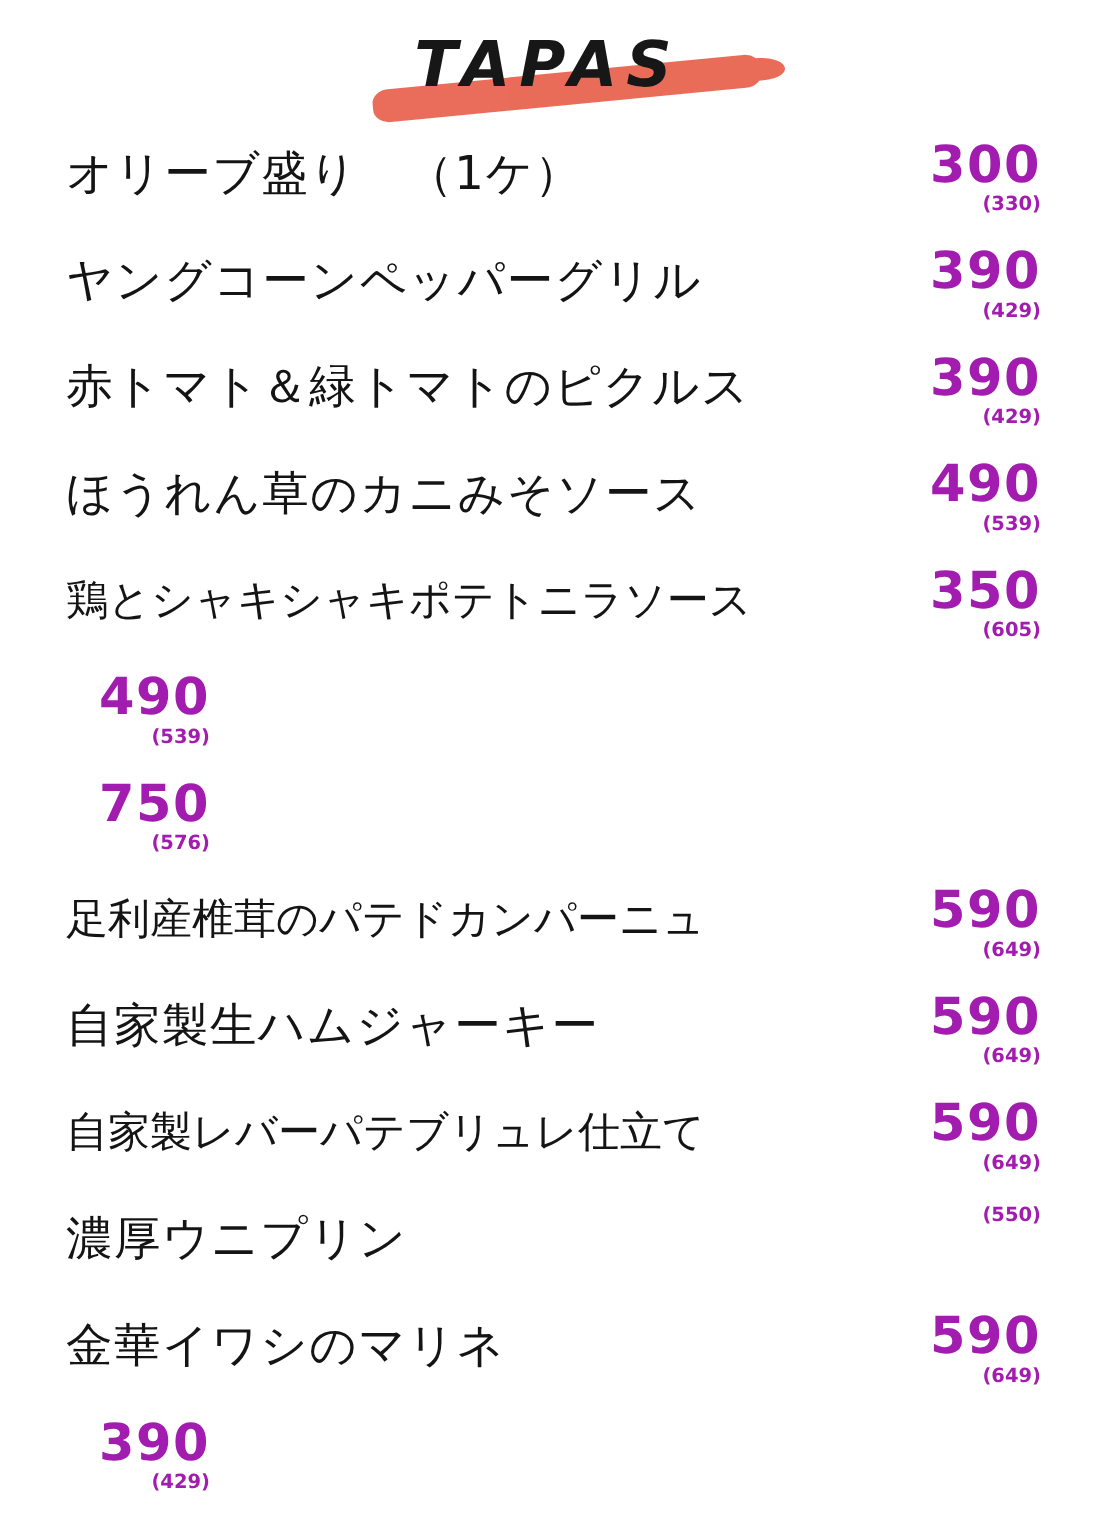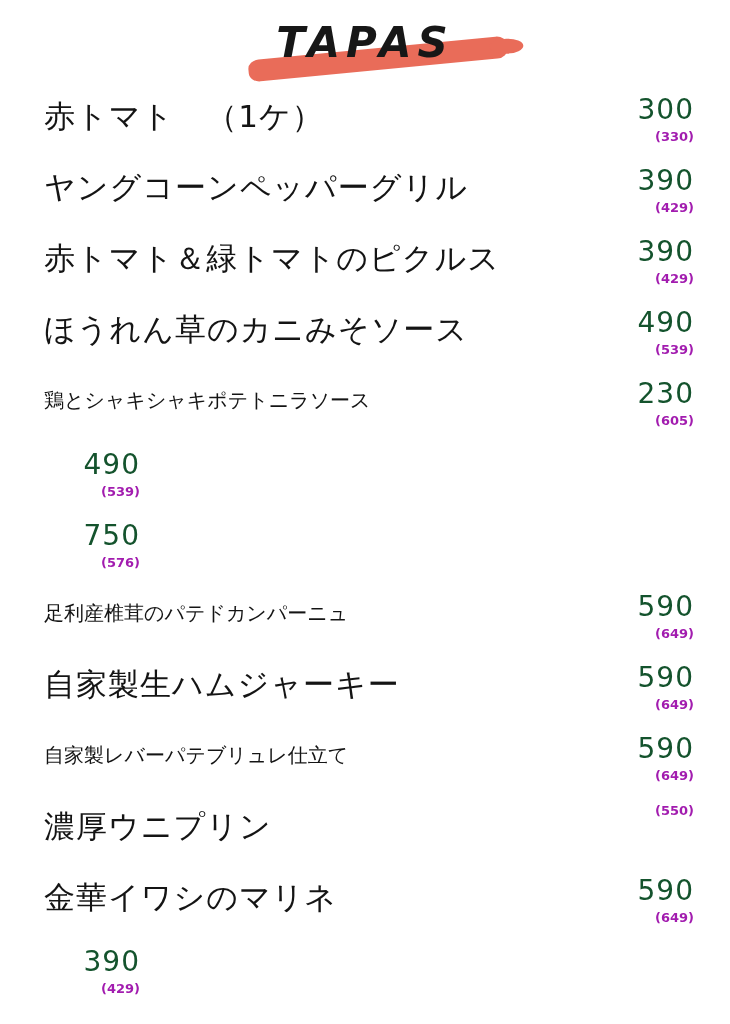--- a/index.html
+++ b/index.html
@@ -90,36 +90,36 @@
     font-family: "DejaVu Sans", "Liberation Sans", sans-serif;
     font-size: 31px;
     line-height: 52px;
     letter-spacing: 1px;
     color: #141414;
     white-space: nowrap;
     flex: 1 1 auto;
     overflow: hidden;
   }
   .item-name.compact {
-    font-size: 20px;
+    font-size: 28px;
     letter-spacing: 0px;
   }
   .price-block {
     flex: 0 0 auto;
     text-align: right;
     min-width: 96px;
     padding-top: 2px;
   }
   .price-main {
     font-family: "DejaVu Sans", "Liberation Sans", sans-serif;
-    font-weight: normal;
-    font-size: 28px;
+    font-weight: bold;
+    font-size: 34px;
     line-height: 36px;
     letter-spacing: 1px;
-    color: #14532d;
+    color: #a21caf;
     display: block;
   }
   .price-tax {
     font-family: "DejaVu Sans", "Liberation Sans", sans-serif;
     font-weight: bold;
     font-size: 13px;
     line-height: 15px;
     color: #a21caf;
     display: block;
     margin-top: 1px;
@@ -134,21 +134,21 @@
   <div class="menu-header">
     <div class="header-inner">
       <span class="header-brush"></span>
       <span class="header-title">TAPAS</span>
     </div>
   </div>
 
   <div class="menu-list">
 
     <div class="menu-row">
-      <div class="item-name">赤トマト　（1ケ）</div>
+      <div class="item-name">オリーブ盛り　（1ケ）</div>
       <div class="price-block">
         <span class="price-main">300</span>
         <span class="price-tax">(330)</span>
       </div>
     </div>
 
     <div class="menu-row">
       <div class="item-name">ヤングコーンペッパーグリル</div>
       <div class="price-block">
         <span class="price-main">390</span>
@@ -168,21 +168,21 @@
       <div class="item-name">ほうれん草のカニみそソース</div>
       <div class="price-block">
         <span class="price-main">490</span>
         <span class="price-tax">(539)</span>
       </div>
     </div>
 
     <div class="menu-row">
       <div class="item-name compact">鶏とシャキシャキポテトニラソース</div>
       <div class="price-block">
-        <span class="price-main">230</span>
+        <span class="price-main">350</span>
         <span class="price-tax">(605)</span>
       </div>
     </div>
 
     <div class="menu-row">
       <div class="price-block">
         <span class="price-main">490</span>
         <span class="price-tax">(539)</span>
       </div>
     </div>

